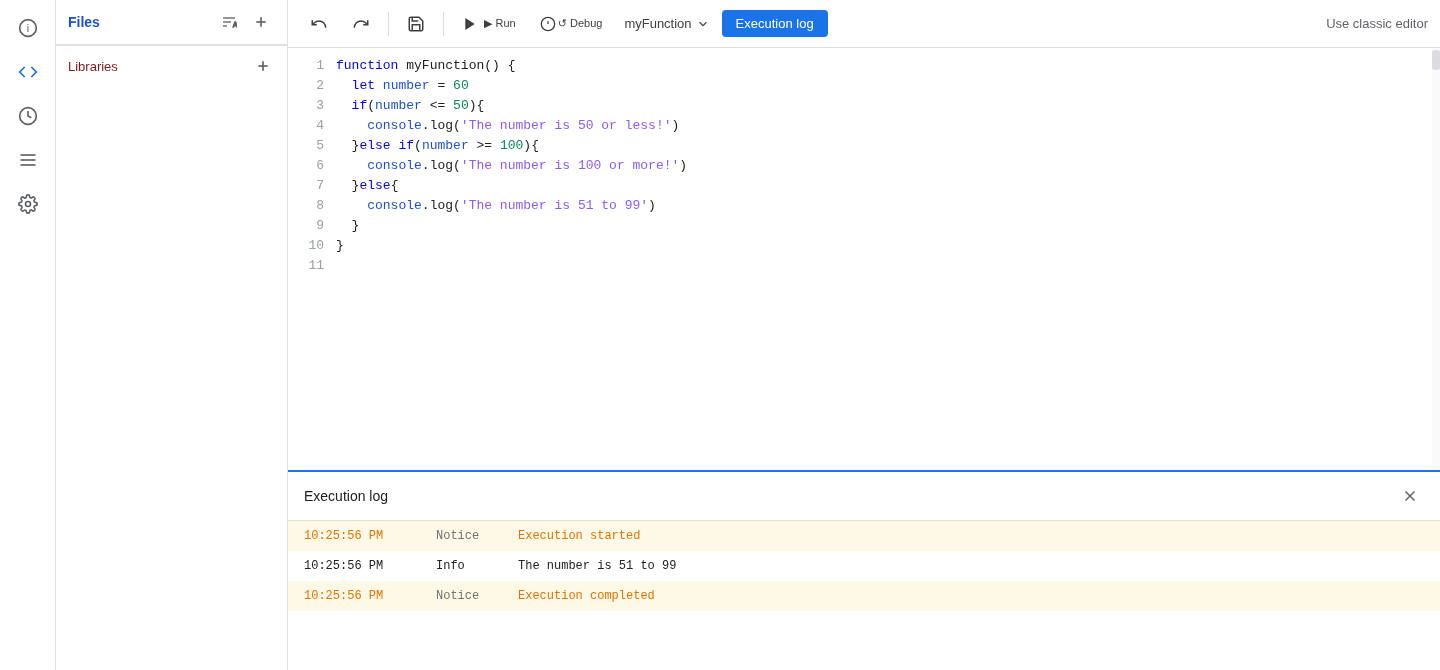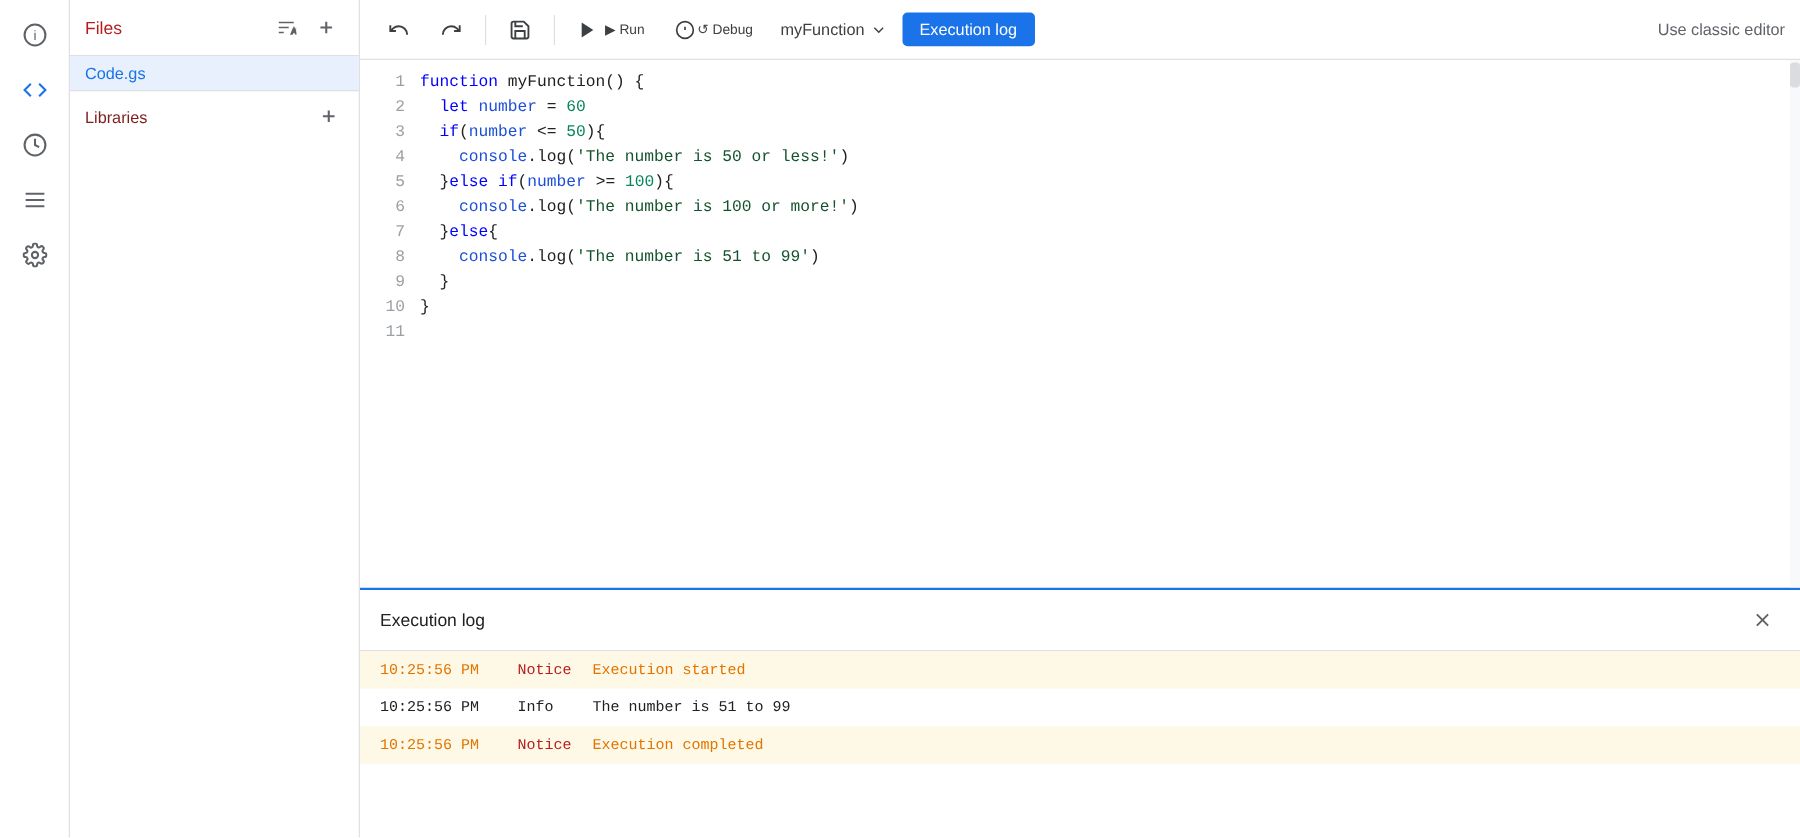--- a/index.html
+++ b/index.html
@@ -39,22 +39,22 @@
     }
     .sidebar-header {
       display: flex;
       align-items: center;
       justify-content: space-between;
       padding: 8px 12px;
       border-bottom: 1px solid #e0e0e0;
     }
     .sidebar-header-title {
       font-size: 14px;
-      font-weight: 400;
-      color: #b91c1c;
+      font-weight: 700;
+      color: #1d4ed8;
     }
     .sidebar-header-icons {
       display: flex;
       gap: 4px;
       align-items: center;
     }
     .sidebar-header-icon {
       width: 28px;
       height: 28px;
       display: flex;
@@ -235,56 +235,56 @@
     }
     .exec-log-body {
       flex: 1;
       overflow-y: auto;
       font-family: 'Courier New', Courier, monospace;
       font-size: 12px;
     }
     .log-row {
       display: flex;
       padding: 8px 16px;
-      gap: 0;
+      gap: 22px;
     }
     .log-row.notice {
       background: #fef9e7;
     }
     .log-row.info {
       background: #fff;
     }
     .log-time {
       color: #e37400;
       min-width: 110px;
     }
     .log-row.info .log-time {
       color: #202124;
     }
     .log-level {
       min-width: 60px;
-      color: #b91c1c;
+      color: #737373;
     }
     .log-row.info .log-level {
       color: #202124;
     }
     .log-message {
       color: #e37400;
     }
     .log-row.info .log-message {
       color: #202124;
     }
 
     
     .kw { color: #0000ff; }
     .fn { color: #202124; }
     .var { color: #1d4ed8; }
     .num { color: #098658; }
     .op { color: #202124; }
-    .str { color: #14532d; }
+    .str { color: #8b5cf6; }
     .bracket { color: #202124; }
   </style>
 </head>
 <body>
 
 <div class="icon-bar">
   <div class="icon-bar-item">
     <svg viewBox="0 0 24 24" fill="currentColor">
         <circle cx="12" cy="12" r="10" fill="none" stroke="currentColor" stroke-width="2"></circle>
         <text x="12" y="17" text-anchor="middle" font-size="13" font-family="Arial">i</text>
@@ -331,23 +331,20 @@
       </div>
       <div class="sidebar-header-icon">
         <svg width="16" height="16" viewBox="0 0 24 24" fill="none" stroke="currentColor" stroke-width="2.5">
             <line x1="12" y1="5" x2="12" y2="19"></line>
             <line x1="5" y1="12" x2="19" y2="12"></line>
           </svg>
       </div>
     </div>
   </div>
 
-  <div class="sidebar-file-item active">
-    <span>Code.gs</span>
-  </div>
 
   <div class="sidebar-section">
     <span class="sidebar-section-label">Libraries</span>
     <div class="sidebar-section-add">
       <svg width="16" height="16" viewBox="0 0 24 24" fill="none" stroke="currentColor" stroke-width="2.5">
           <line x1="12" y1="5" x2="12" y2="19"></line>
           <line x1="5" y1="12" x2="19" y2="12"></line>
         </svg>
     </div>
   </div>

